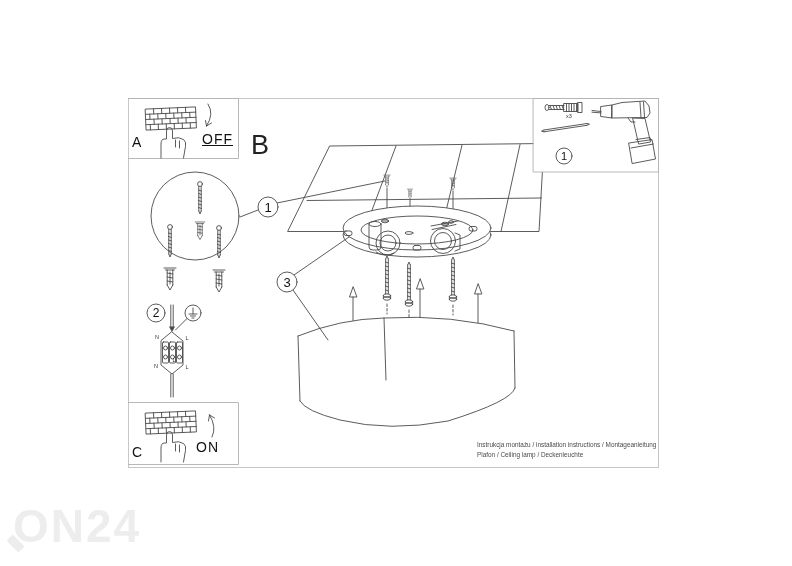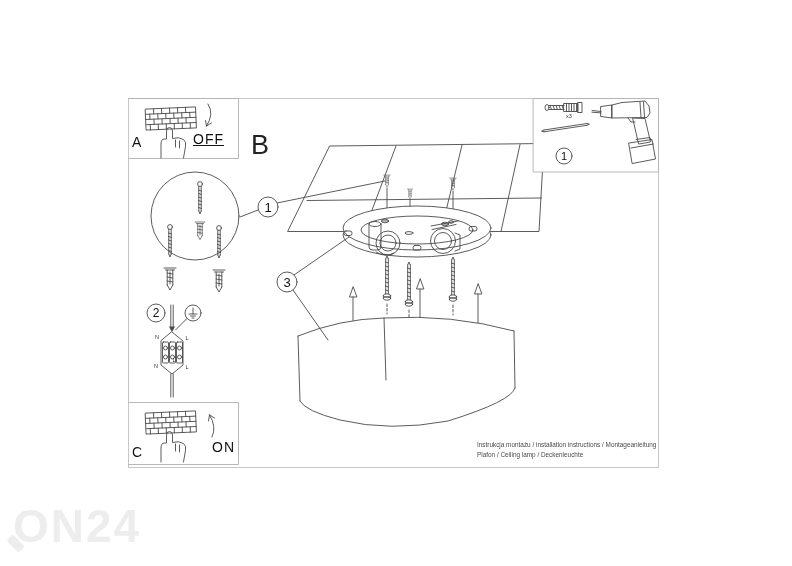--- a/index.html
+++ b/index.html
@@ -275,23 +275,23 @@
     </g>
 
     <g>
       <circle cx="268" cy="207" r="10" fill="#fff"></circle>
       <circle cx="156" cy="313" r="9" fill="#fff"></circle>
       <circle cx="287" cy="282" r="10" fill="#fff"></circle>
     </g>
   </svg>
 
   <div class="txt label-a" style="left:132px;top:134px;">A</div>
-  <div class="txt state" style="left:193px;top:131px;text-decoration:underline;">OFF</div>
+  <div class="txt state" style="left:202px;top:131px;text-decoration:underline;">OFF</div>
   <div class="txt label-c" style="left:132px;top:444px;">C</div>
-  <div class="txt state" style="left:212px;top:439px;">ON</div>
+  <div class="txt state" style="left:196px;top:439px;">ON</div>
   <div class="txt step-b" style="left:251px;top:130px;">B</div>
   <div class="txt x3" style="left:566px;top:113px;">x3</div>
 
   <div class="callout-num" style="left:258px;top:197px;width:20px;height:20px;font-size:13px;">1</div>
   <div class="callout-num" style="left:147px;top:304px;width:18px;height:18px;font-size:12px;">2</div>
   <div class="callout-num" style="left:277px;top:272px;width:20px;height:20px;font-size:13px;">3</div>
   <div class="callout-num" style="left:556px;top:148px;width:16px;height:16px;font-size:11px;">1</div>
 
   <div class="txt tiny" style="left:157px;top:337px;">N</div>
   <div class="txt tiny" style="left:187px;top:338px;">L</div>

